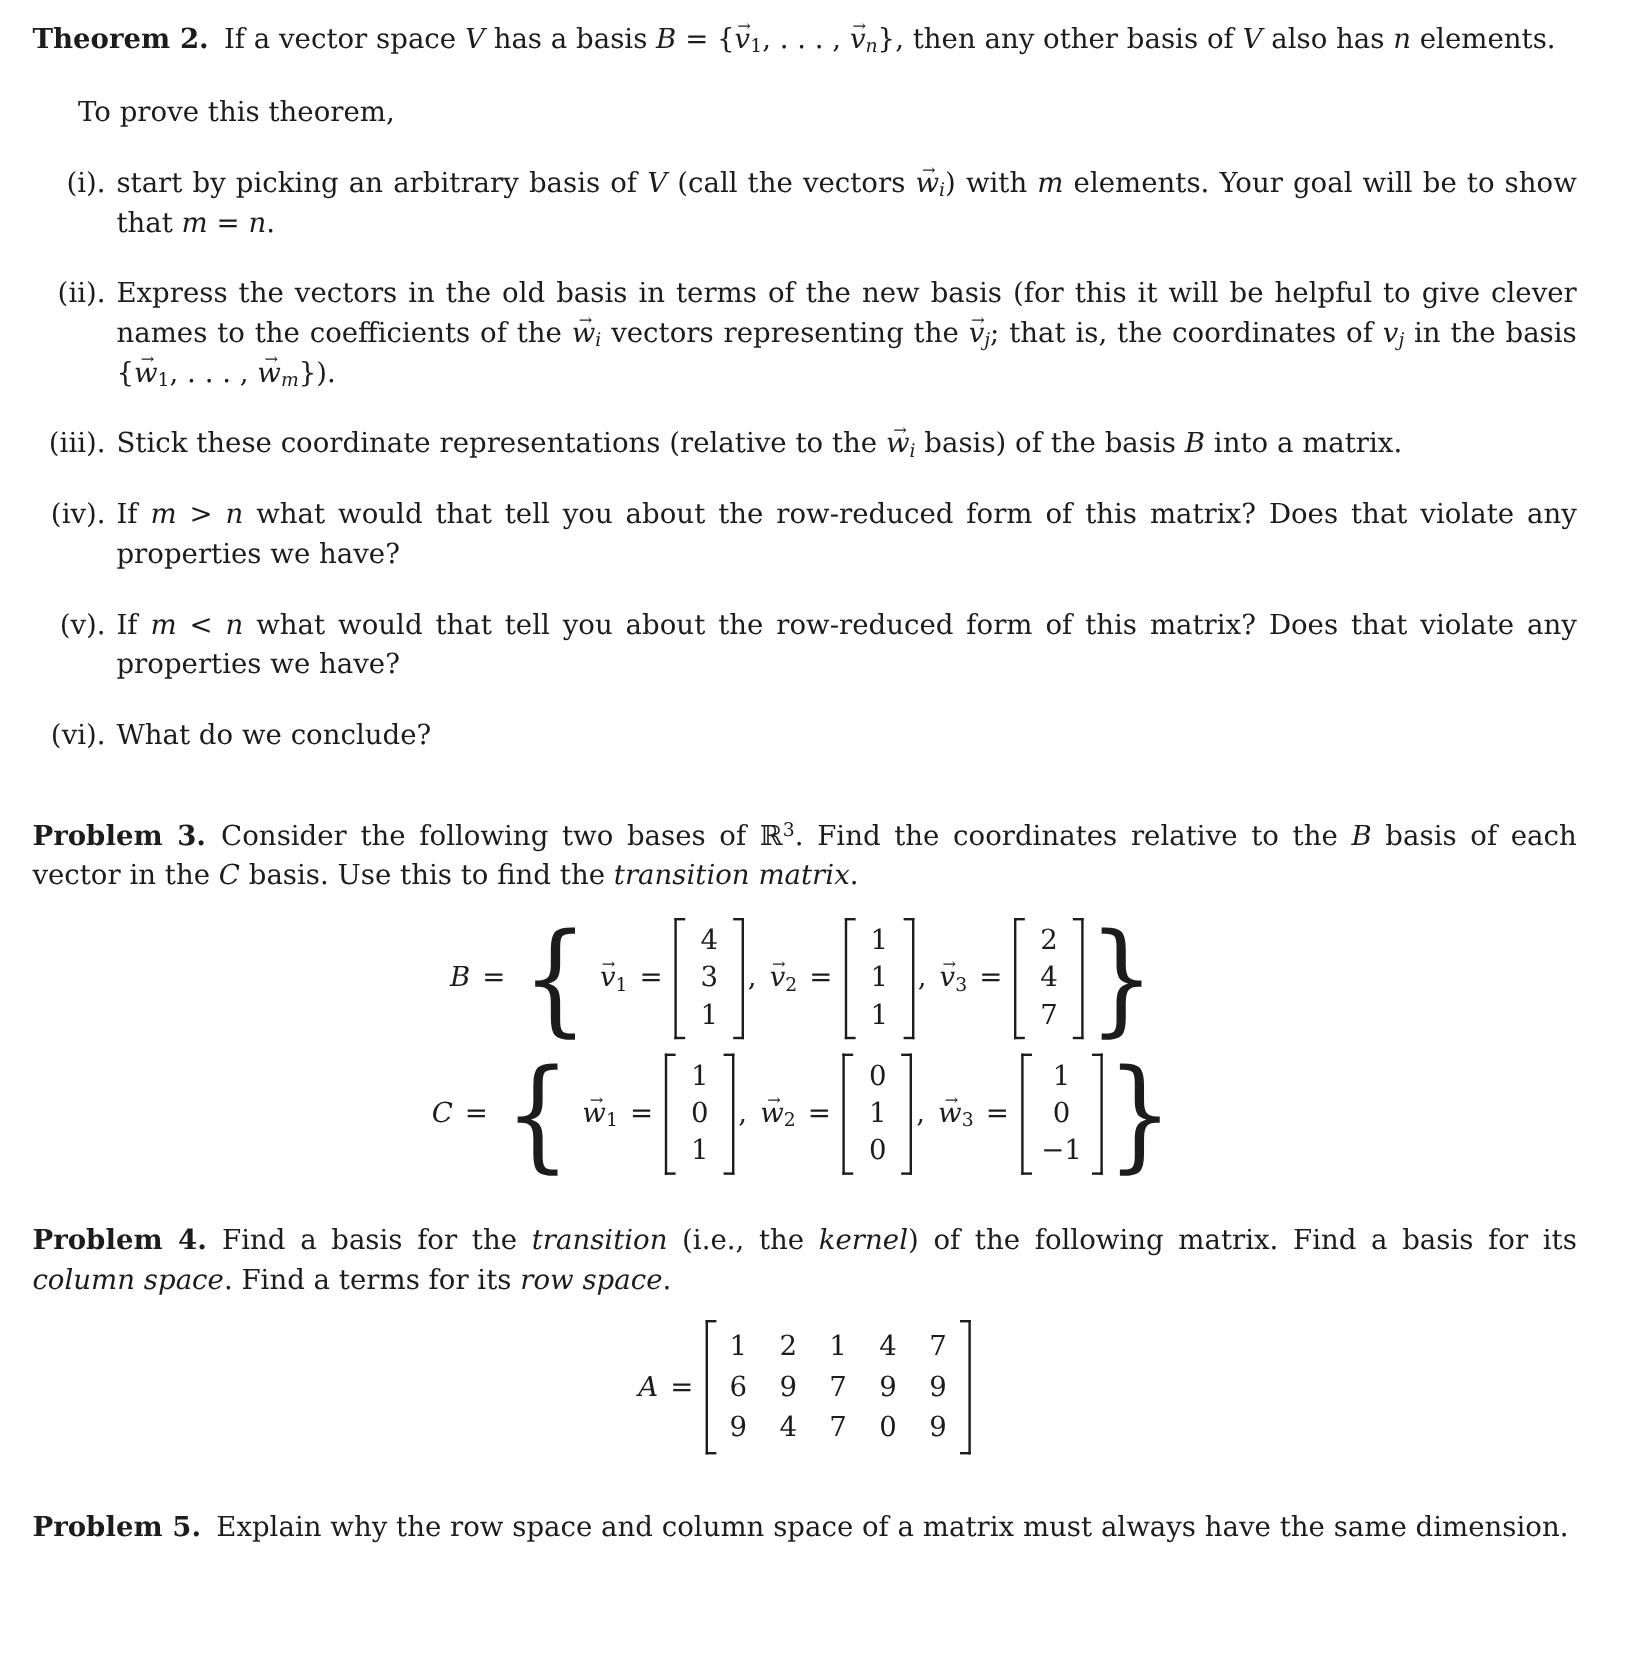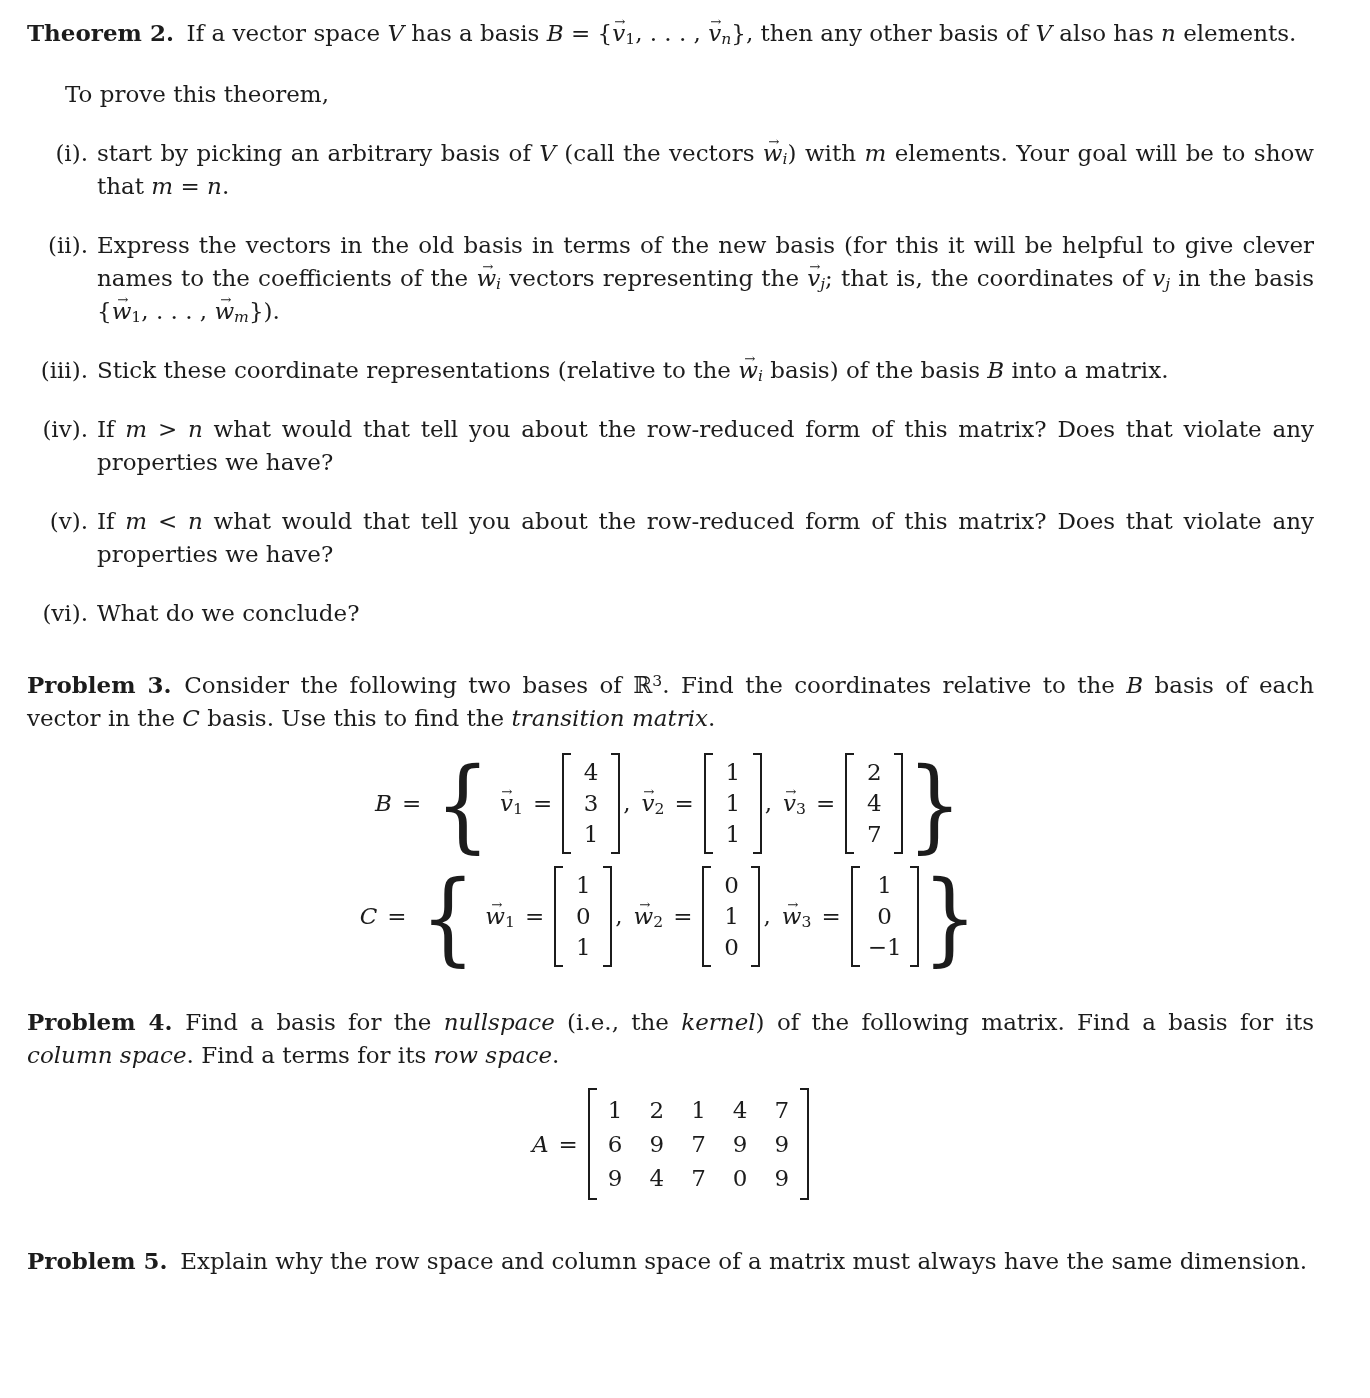--- a/index.html
+++ b/index.html
@@ -17,21 +17,21 @@
 
   .para { margin: 0; text-align: justify; }
   .para > .run-b:first-child { margin-right: 0.55em; }
 
   .intro { margin-top: 28px; text-indent: 38px; }
 
   .item { display: flex; margin-top: 26px; }
   .item-label { flex: 0 0 61px; text-align: right; white-space: nowrap; }
   .item-body { flex: 1; margin-left: 9px; text-align: justify; }
 
-  .problem-heading { margin-top: 38px; }
+  .problem-heading { margin-top: 50px; }
   .problem-heading.p4 { margin-top: 38px; }
   .problem-heading.p5 { margin-top: 44px; }
 
   
   .run-b  { font-weight: bold; }
   .run-i  { font-style: italic; }
   .run-sub  { font-size: 0.68em; vertical-align: -0.22em; line-height: 0; }
   .run-subi { font-size: 0.68em; vertical-align: -0.22em; line-height: 0; font-style: italic; }
   .run-sup  { font-size: 0.68em; vertical-align: 0.45em; line-height: 0; }
   .run-cal  { font-style: italic; }
@@ -224,21 +224,21 @@
           <span>0</span>
           <span>−1</span>
         </span>
         <span class="mat-bracket right"></span>
       </span>
     </span>
 
     <span class="big-brace">}</span>
   </div>
 
-  <p class="para problem-heading p4"><span class="run-b">Problem 4.</span><span>Find a basis for the </span><span class="run-i">nullspace</span><span> (i.e., the </span><span class="run-i">kernel</span><span>) of the following matrix. Find a basis for its </span><span class="run-i">column space</span><span>. Find a terms for its </span><span class="run-i">row space</span><span>.</span></p>
+  <p class="para problem-heading p4"><span class="run-b">Problem 4.</span><span>Find a basis for the </span><span class="run-i">transition</span><span> (i.e., the </span><span class="run-i">kernel</span><span>) of the following matrix. Find a basis for its </span><span class="run-i">column space</span><span>. Find a terms for its </span><span class="run-i">row space</span><span>.</span></p>
 
   <div class="display-math amat">
     <span class="run-i">A</span>
     <span class="dm-eq">=</span>
     <span class="mat">
       <span class="mat-bracket left"></span>
       <span class="mat-grid">
         <span>1</span>
         <span>2</span>
         <span>1</span>

